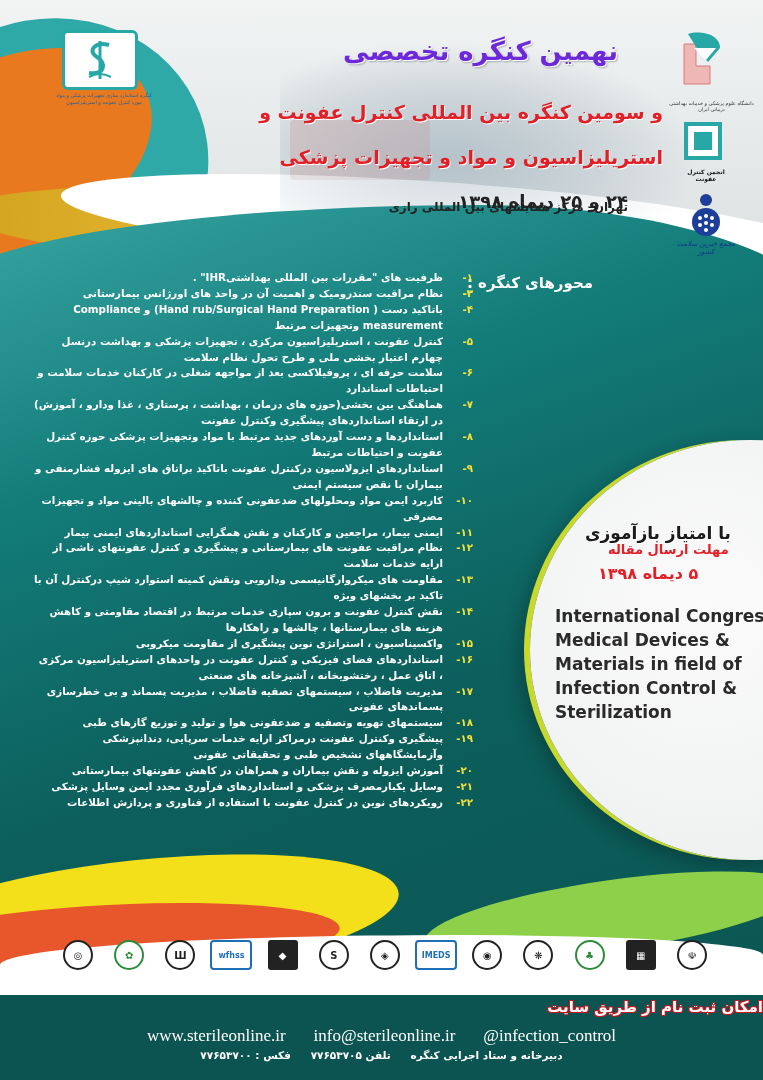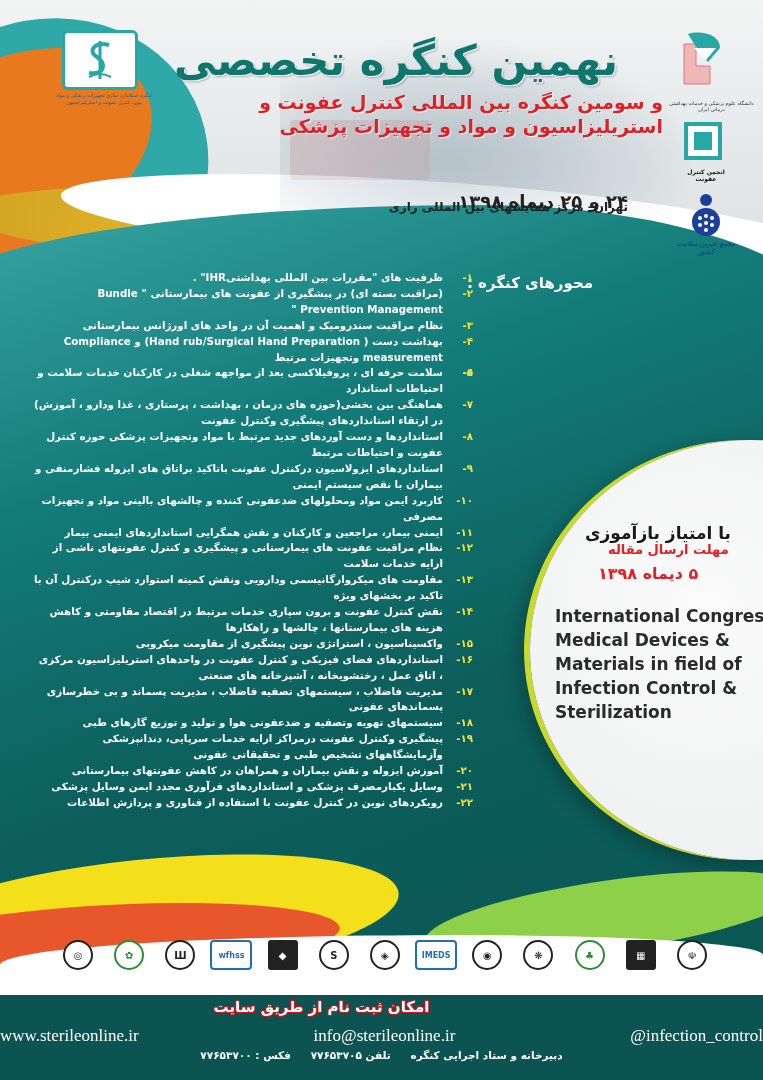--- a/index.html
+++ b/index.html
@@ -56,27 +56,27 @@
   .right-circle {
     position: absolute; left: 530px; top: 440px; width: 440px; height: 420px;
     border-radius: 50%;
     background: radial-gradient(circle at 40% 40%, #fbfbfb 0%, #f1f2f2 60%, #e7e9e9 100%);
     box-shadow: -6px 0 0 #c9d92b, -10px 6px 18px rgba(0,0,0,0.25);
   }
 
   
   .title-main {
     position: absolute; right: 145px; top: 36px;
-    font-family: "DejaVu Sans", sans-serif; font-weight: bold; font-size: 42px; color: #0f766e;
+    font-family: "DejaVu Sans", sans-serif; font-weight: bold; font-size: 26px; color: #6d28d9;
     direction: rtl; text-shadow: 1px 1px 0 #ffffff, 2px 2px 2px rgba(0,0,0,0.25); letter-spacing: 0px; margin-left: 32px;
   }
   .title-sub {
     position: absolute; right: 100px; top: 90px; width: 430px;
     font-weight: bold; font-size: 19px; color: #e21f26; direction: rtl; text-align: right;
-    line-height: 24px; text-shadow: 1px 1px 0 #ffffff;
+    line-height: 45px; text-shadow: 1px 1px 0 #ffffff;
   }
   .date-line {
     position: absolute; right: 135px; top: 174px;
     font-weight: bold; font-size: 18px; color: #222222; direction: rtl; margin-top: 17px;
   }
   .venue-line {
     position: absolute; right: 135px; top: 200px;
     font-weight: bold; font-size: 12px; color: #222222; direction: rtl; text-align: right;
   }
 
@@ -137,27 +137,27 @@
   .logo-item .mark {
     width: 30px; height: 30px; border-radius: 50%; border: 2px solid #222; background: #fff;
     display: flex; align-items: center; justify-content: center; font-size: 10px; font-weight: bold; color: #222;
   }
   .logo-item .mark.green { border-color: #2e8b3a; color: #2e8b3a; }
   .logo-item .mark.blue { border-color: #1e6fb5; color: #1e6fb5; border-radius: 4px; width: 42px; font-size: 8px; }
   .logo-item .mark.square { border-radius: 3px; background: #222; color: #fff; }
 
   
   .registration {
-    position: absolute; left: 0; top: 998px; width: 643px; text-align: center;
+    position: absolute; left: 0; top: 998px; width: 763px; text-align: right;
     font-weight: bold; font-size: 15px; color: #ffffff; direction: rtl;
     text-shadow: 1px 1px 0 #c9171e, -1px -1px 0 #c9171e, 1px -1px 0 #c9171e, -1px 1px 0 #c9171e;
   }
   .contacts {
     position: absolute; left: 0; top: 1026px; width: 763px;
-    display: flex; justify-content: space-between; gap: 28px;
+    display: flex; justify-content: center; gap: 28px;
     font-family: "Liberation Serif", serif; font-size: 17px; color: #ffffff;
   }
   .secretariat {
     position: absolute; left: 0; top: 1049px; width: 763px; text-align: center;
     direction: rtl; font-weight: bold; font-size: 10.5px; color: #ffffff;
   }
   .secretariat span { margin: 0 8px; }
 </style>
 </head>
 <body>
@@ -213,24 +213,24 @@
   <div class="logo-right-3-caption">مجمع خیرین سلامت کشور</div>
 
   <div class="title-main">نهمین کنگره تخصصی</div>
   <div class="title-sub">و سومین کنگره بین المللی کنترل عفونت و استریلیزاسیون و مواد و تجهیزات پزشکی</div>
   <div class="date-line">۲۴ و ۲۵ دیماه ۱۳۹۸</div>
   <div class="venue-line">تهران– مرکز همایشهای بین المللی رازی</div>
 
   <div class="topics-heading">محورهای کنگره :</div>
   <ol class="topics-list">
     <li><span class="num">۱-</span><span class="txt">ظرفیت های "مقررات بین المللی بهداشتیIHR" .</span></li>
-    <li><span class="num">۲-</span><span class="txt">(مراقبت بسته ای) در پیشگیری از عفونت های بیمارستانی " Bundle Prevention Management "</span></li>
+    <li><span class="num">۲-</span></li>
     <li><span class="num">۳-</span><span class="txt">نظام مراقبت سندرومیک و اهمیت آن در واحد های اورژانس بیمارستانی</span></li>
-    <li><span class="num">۴-</span><span class="txt">بهداشت دست ( Hand rub/Surgical Hand Preparation) و Compliance measurement وتجهیزات مرتبط</span></li>
-    <li><span class="num">۵-</span></li>
+    <li><span class="num">۴-</span><span class="txt">باتاکید دست ( Hand rub/Surgical Hand Preparation) و Compliance measurement وتجهیزات مرتبط</span></li>
+    <li><span class="num">۵-</span><span class="txt">کنترل عفونت ، استریلیزاسیون مرکزی ، تجهیزات پزشکی و بهداشت درنسل چهارم اعتبار بخشی ملی و طرح تحول نظام سلامت</span></li>
     <li><span class="num">۶-</span><span class="txt">سلامت حرفه ای ، پروفیلاکسی بعد از مواجهه شغلی در کارکنان خدمات سلامت و احتیاطات استاندارد</span></li>
     <li><span class="num">۷-</span><span class="txt">هماهنگی بین بخشی(حوزه های درمان ، بهداشت ، پرستاری ، غذا ودارو ، آموزش) در ارتقاء استانداردهای پیشگیری وکنترل عفونت</span></li>
     <li><span class="num">۸-</span><span class="txt">استانداردها و دست آوردهای جدید مرتبط با مواد وتجهیزات پزشکی حوزه کنترل عفونت و احتیاطات مرتبط</span></li>
     <li><span class="num">۹-</span><span class="txt">استانداردهای ایزولاسیون درکنترل عفونت باتاکید براتاق های ایزوله فشارمنفی و بیماران با نقص سیستم ایمنی</span></li>
     <li><span class="num">۱۰-</span><span class="txt">کاربرد ایمن مواد ومحلولهای ضدعفونی کننده و چالشهای بالینی مواد و تجهیزات مصرفی</span></li>
     <li><span class="num">۱۱-</span><span class="txt">ایمنی بیمار، مراجعین و کارکنان و نقش همگرایی استانداردهای ایمنی بیمار</span></li>
     <li><span class="num">۱۲-</span><span class="txt">نظام مراقبت عفونت های بیمارستانی و پیشگیری و کنترل عفونتهای ناشی از ارایه خدمات سلامت</span></li>
     <li><span class="num">۱۳-</span><span class="txt">مقاومت های میکروارگانیسمی ودارویی ونقش کمیته استوارد شیپ درکنترل آن با تاکید بر بخشهای ویژه</span></li>
     <li><span class="num">۱۴-</span><span class="txt">نقش کنترل عفونت و برون سپاری خدمات مرتبط در اقتصاد مقاومتی و کاهش هزینه های بیمارستانها ، چالشها و راهکارها</span></li>
     <li><span class="num">۱۵-</span><span class="txt">واکسیناسیون ، استراتژی نوین پیشگیری از مقاومت میکروبی</span></li>

